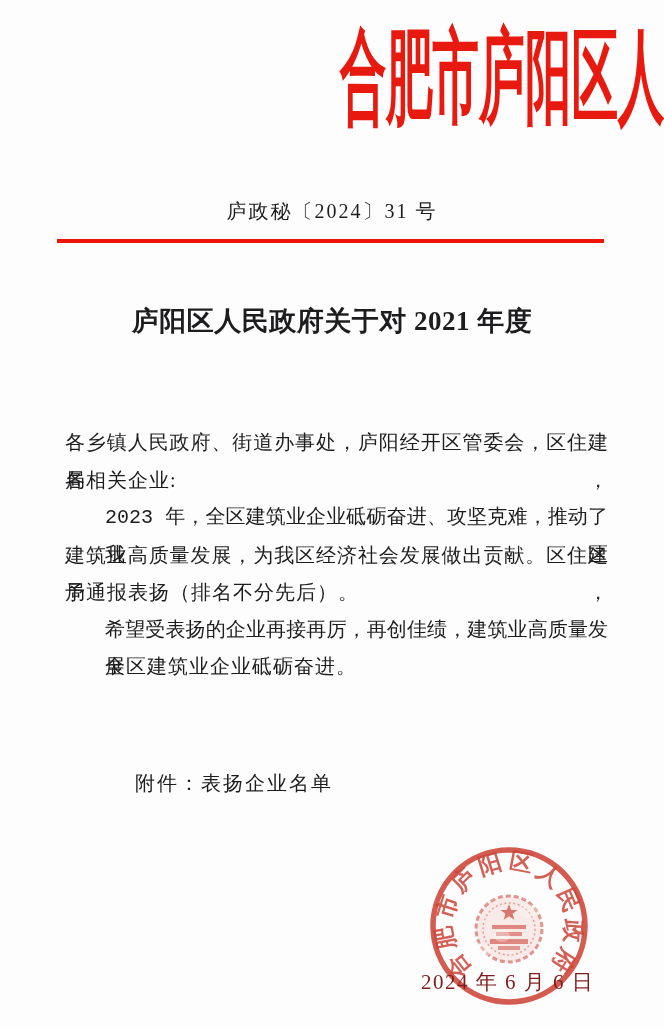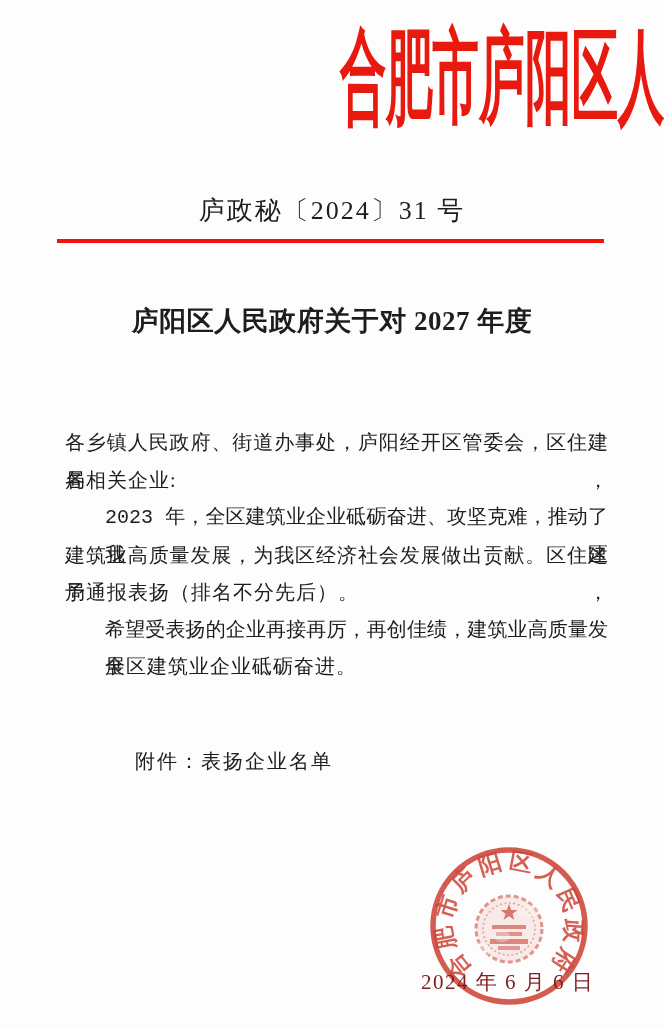--- a/index.html
+++ b/index.html
@@ -29,21 +29,21 @@
     font-size:103px;line-height:118px;font-weight:700;
     color:var(--header-red);
     transform:scaleX(0.45);
     transform-origin:center top;
     letter-spacing:0;
   }
   
   .doc-number{
     position:absolute;top:197px;left:0;width:664px;
     text-align:center;
-    font-size:26px;line-height:28px;
+    font-size:20px;line-height:28px;
     letter-spacing:2px;
   }
   
   .red-line{
     position:absolute;top:239px;left:57px;
     width:547px;height:4px;
     background:var(--separator-red);
   }
   
   .doc-title{
@@ -65,22 +65,22 @@
   }
   .body-text .line.fill{
     text-align:justify;
     text-align-last:justify;
     white-space:normal;
     letter-spacing:0;
   }
   .body-text .line.indent{padding-left:40px;font-family:Liberation Mono, monospace;}
   
   .attachment{
-    position:absolute;top:748px;left:135px;
-    font-size:20px;line-height:30px;letter-spacing:2px;font-family:Liberation Mono, monospace;
+    position:absolute;top:768px;left:135px;
+    font-size:20px;line-height:30px;letter-spacing:2px;
   }
   
   .seal{
     position:absolute;top:841px;left:424px;
     width:170px;height:170px;
     color:var(--seal-red);
     opacity:0.93;
   }
   .seal svg{display:block;width:170px;height:170px;}
   
@@ -97,21 +97,21 @@
 
   <div class="header-title">
     <span class="inner">合肥市庐阳区人民政府文件</span>
   </div>
 
   <div class="doc-number">庐政秘〔2024〕31 号</div>
 
   <div class="red-line"></div>
 
   <div class="doc-title">
-    <div>庐阳区人民政府关于对 2027 年度</div>
+    <div>庐阳区人民政府关于对 2021 年度</div>
   </div>
 
   <div class="body-text">
     <div class="line fill">各乡镇人民政府、街道办事处，庐阳经开区管委会，区住建局，</div>
     <div class="line">各相关企业:</div>
     <div class="line fill indent">2023 年，全区建筑业企业砥砺奋进、攻坚克难，推动了我区</div>
     <div class="line fill">建筑业高质量发展，为我区经济社会发展做出贡献。区住建局，</div>
     <div class="line">予通报表扬（排名不分先后）。</div>
     <div class="line fill indent">希望受表扬的企业再接再厉，再创佳绩，建筑业高质量发展</div>
     <div class="line indent">全区建筑业企业砥砺奋进。</div>

